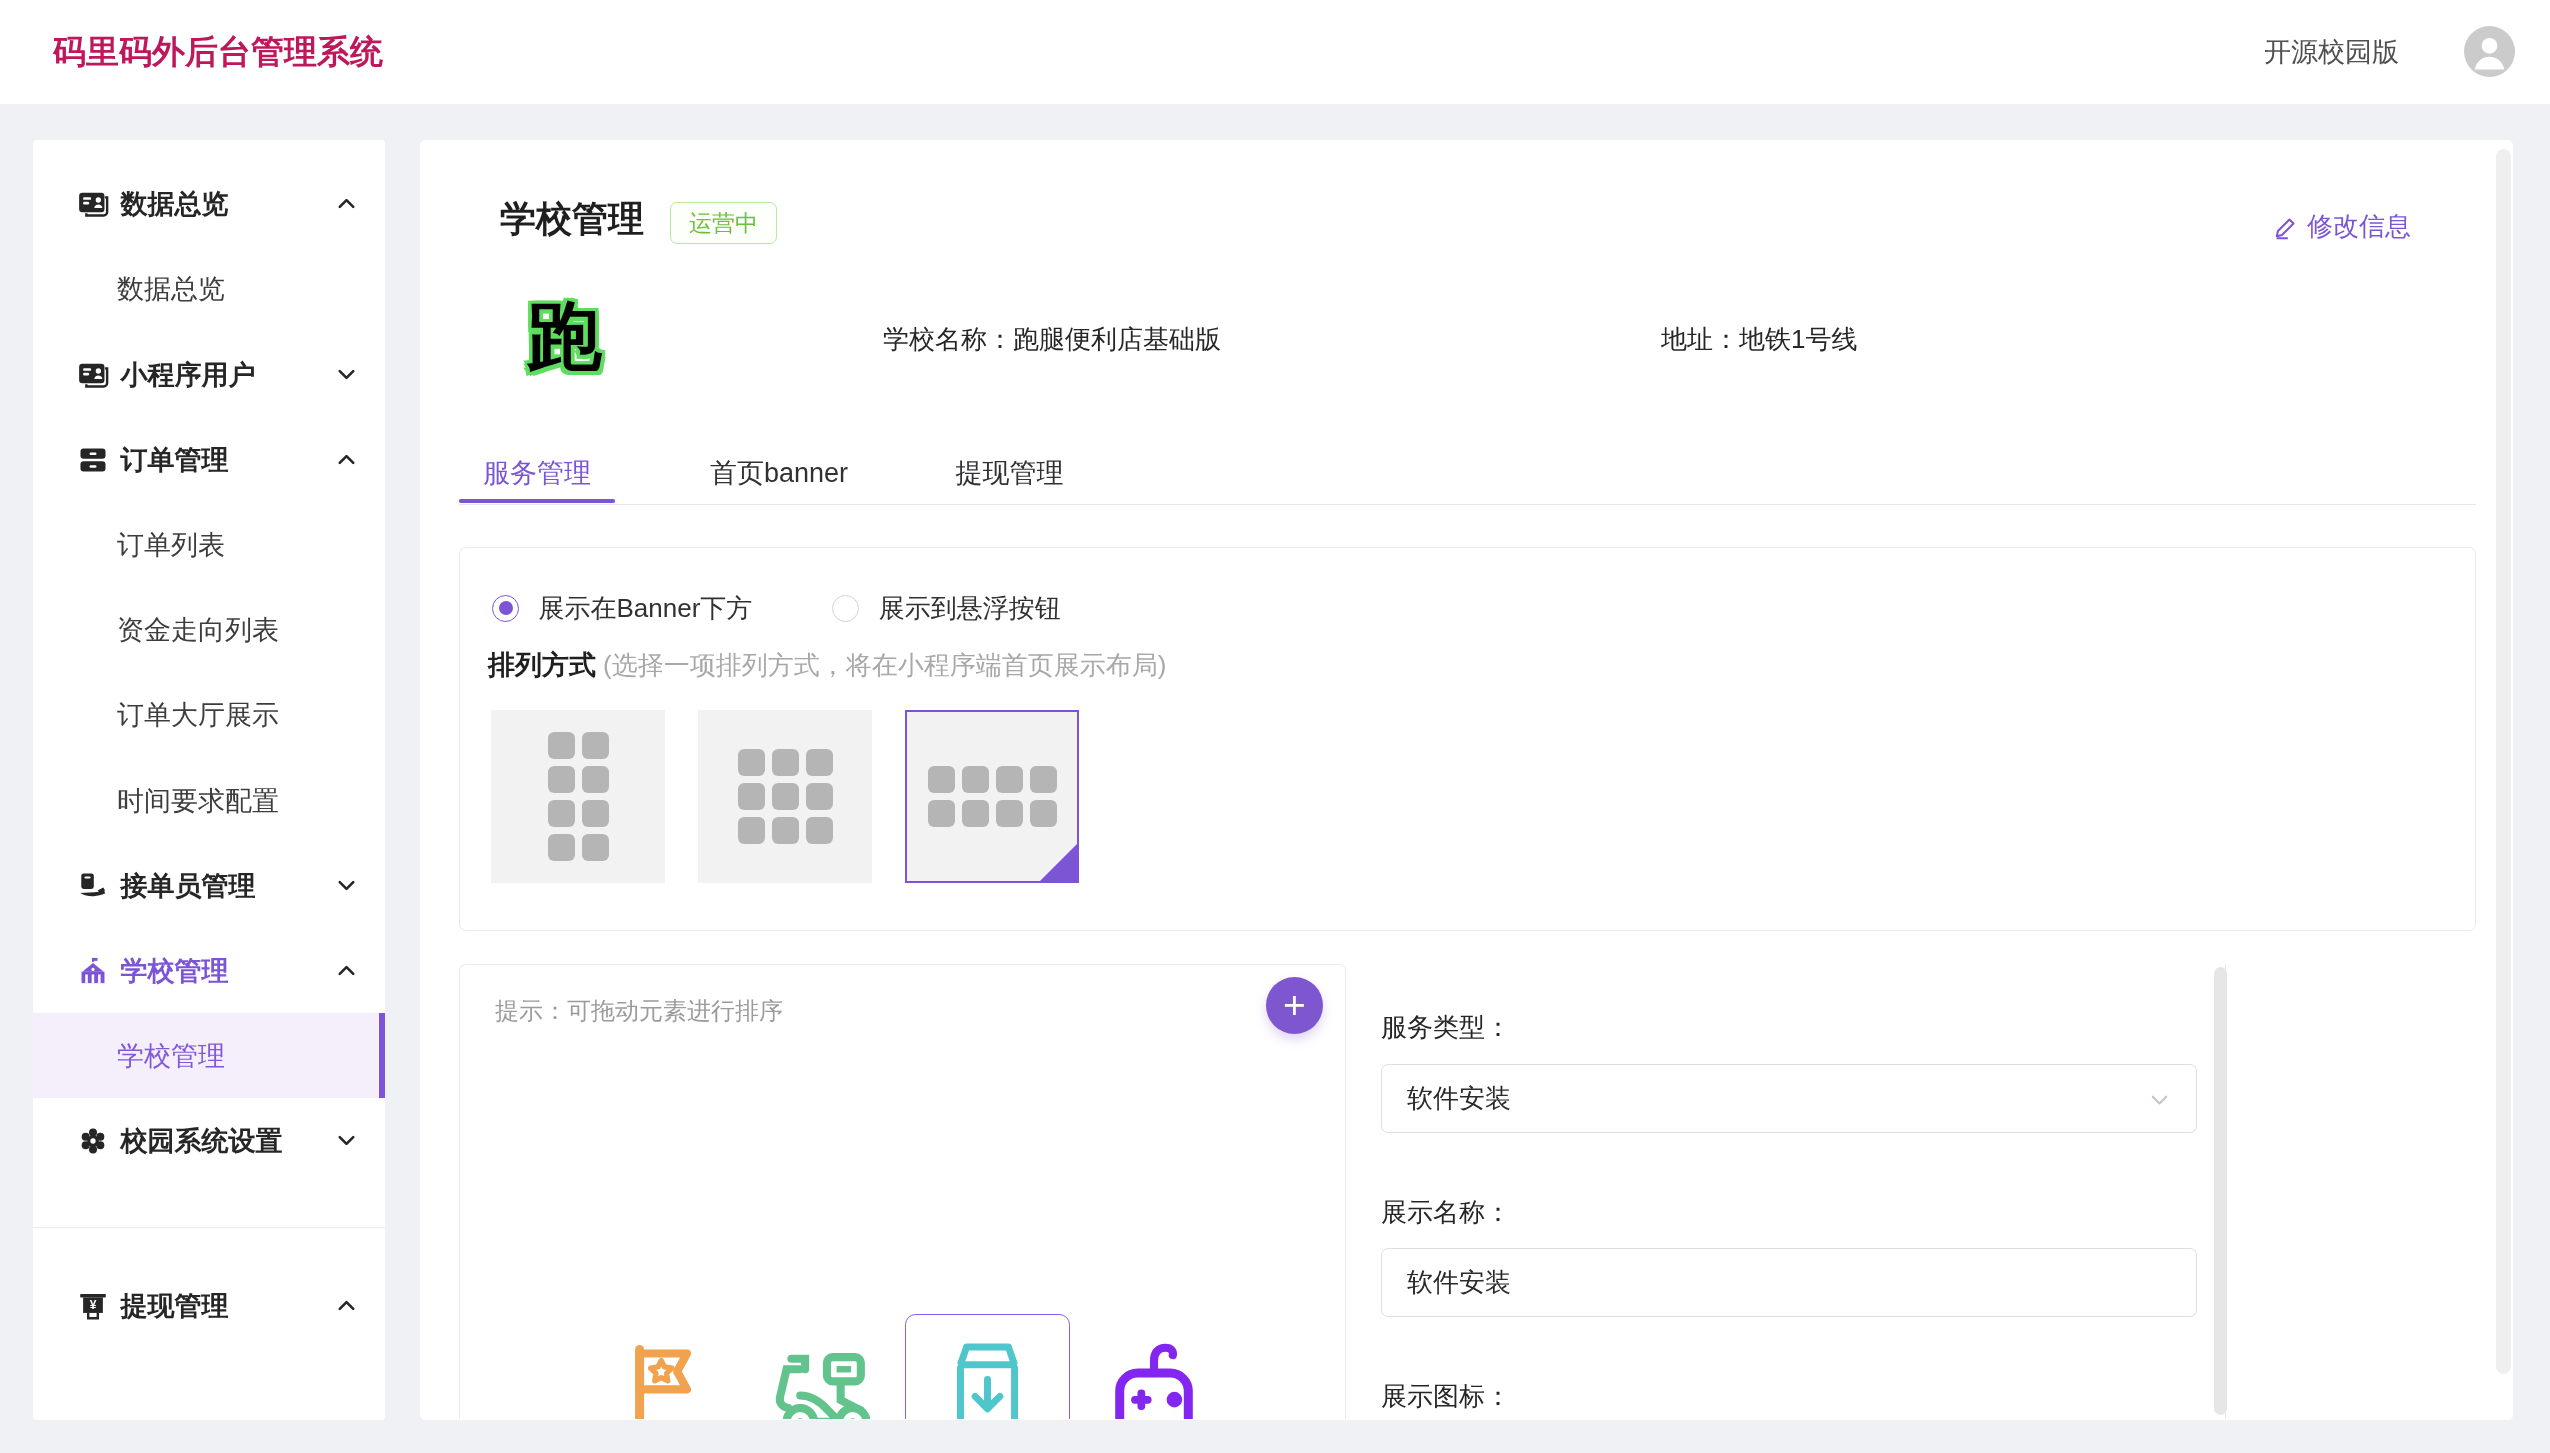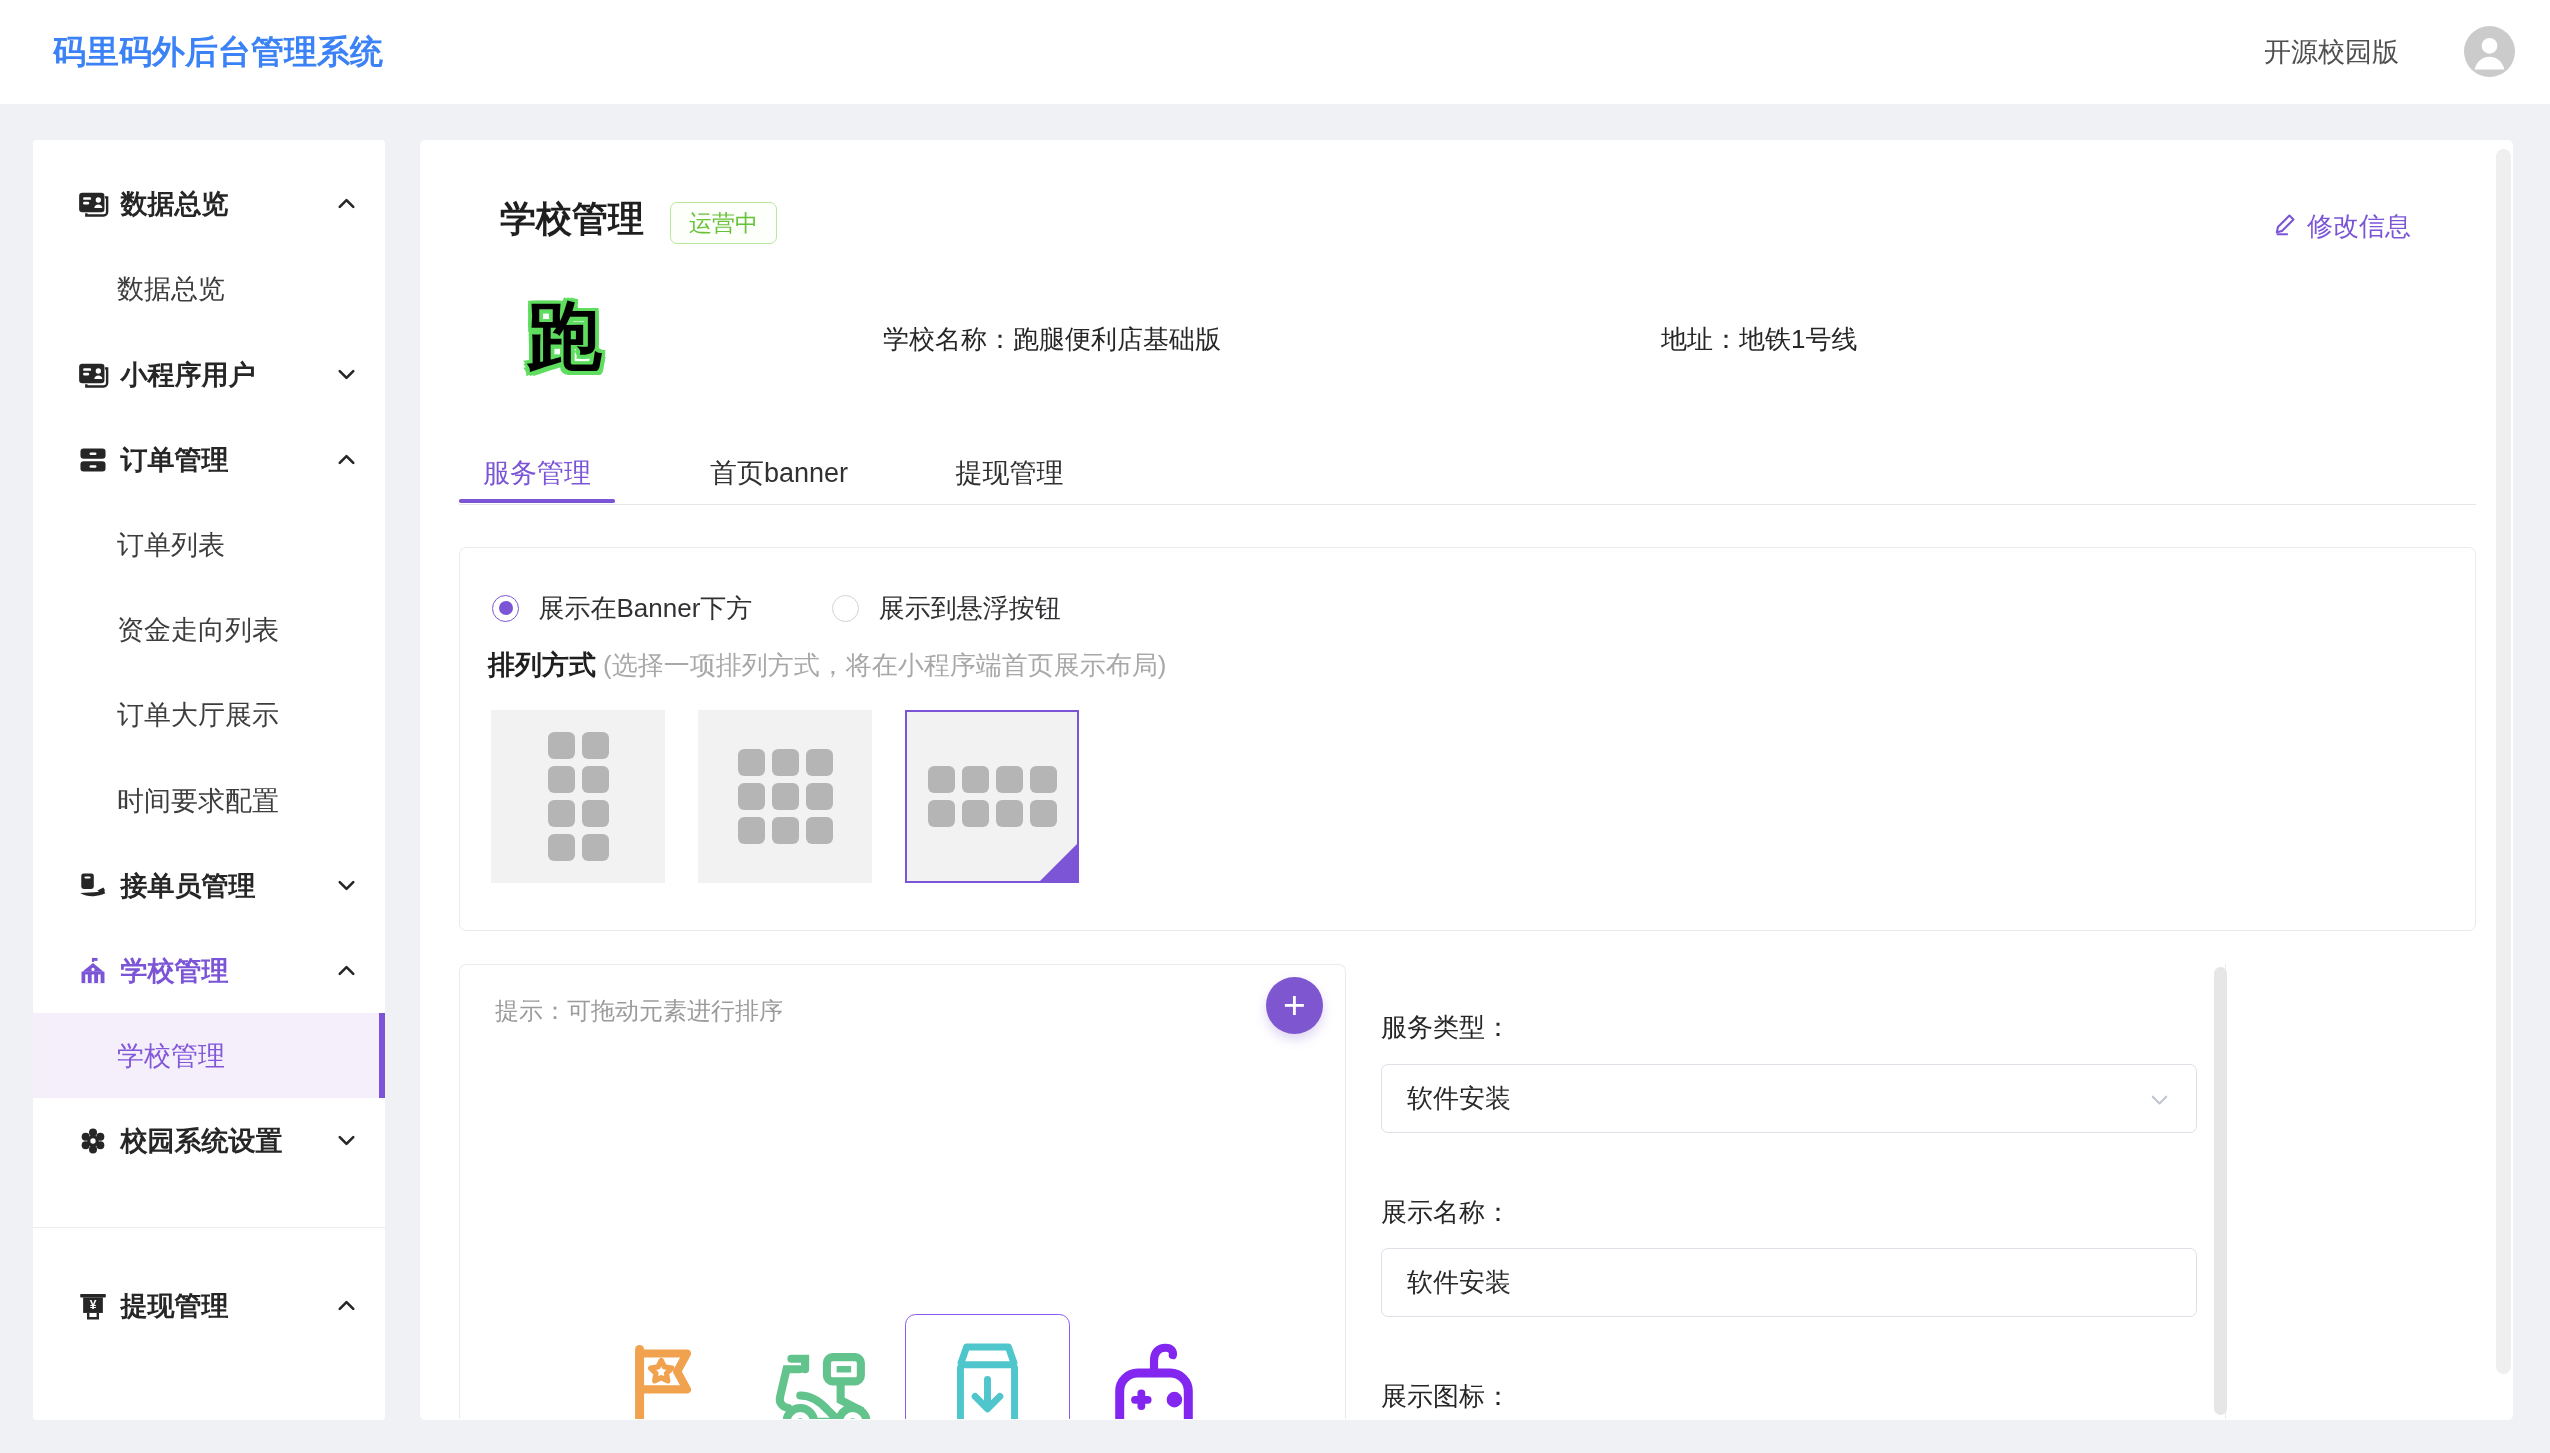--- a/index.html
+++ b/index.html
@@ -2,21 +2,21 @@
 <html style="font-size:14px"><head>
 <meta charset="utf-8">
 <style>
   html,body{margin:0;padding:0;background:#eef0f3;}
   *{box-sizing:border-box;font-family:"Liberation Sans","DejaVu Sans",sans-serif;}
   #stage{position:relative;width:2550px;height:1454px;background:#f0f1f4;overflow:hidden;}
 
   
   .header{position:absolute;left:0;top:0;width:2550px;height:104px;background:#fff;}
   .header .app-title{position:absolute;left:53px;top:0;height:104px;line-height:104px;
-    font-size:33px;font-weight:700;color:#3b82f6;}
+    font-size:33px;font-weight:700;color:#be185d;}
   .header .edition{position:absolute;right:151px;top:0;height:104px;line-height:104px;
     font-size:27px;color:#4f4f4f;}
   .avatar{position:absolute;right:35px;top:26px;width:51px;height:51px;border-radius:50%;
     background:#cbcbcb;display:flex;align-items:center;justify-content:center;}
 
   
   .sidebar{position:absolute;left:33px;top:140px;width:352px;height:1280px;background:#fff;
     border-radius:3.5px;overflow:hidden;}
   .side-item{position:absolute;left:0;width:352px;height:85px;display:flex;align-items:center;cursor:pointer;}
   .side-item .ico{width:32px;height:32px;margin-left:44px;flex:0 0 auto;display:flex;}
@@ -28,21 +28,21 @@
   .side-selected .lbl{color:#8257d8;}
   .side-selected::after{content:"";position:absolute;right:0;top:0;width:6.2px;height:85px;background:#7b55d6;}
   .side-divider{position:absolute;left:0;top:1087px;width:352px;height:0.9px;background:#ececec;}
 
   
   .main{position:absolute;left:420px;top:140px;width:2093px;height:1280px;background:#fff;
     border-radius:5.3px;overflow:hidden;}
   .page-title{position:absolute;left:80px;top:55px;font-size:36px;font-weight:700;color:#1f1f1f;}
   .status-badge{position:absolute;left:250px;top:62px;height:42px;padding:0 18px;display:flex;align-items:center;
     border:1.8px solid #b9e79b;border-radius:7px;background:#fcfffa;color:#67c23a;font-size:23px;}
-  .edit-link{position:absolute;right:102px;top:69px;display:flex;align-items:flex-start;gap:7px;
+  .edit-link{position:absolute;right:102px;top:69px;display:flex;align-items:center;gap:7px;
     color:#7b55d6;font-size:26px;cursor:pointer;}
   .school-logo{position:absolute;left:100px;top:153px;width:89px;height:89px;display:flex;
     align-items:center;justify-content:center;font-size:75px;font-weight:900;color:#000;
     text-shadow:3.5px 3.5px 0 #5fdd5f,-3.5px -3.5px 0 #5fdd5f,-3.5px 3.5px 0 #5fdd5f,3.5px -3.5px 0 #5fdd5f,
       3.5px 0 0 #5fdd5f,-3.5px 0 0 #5fdd5f,0 3.5px 0 #5fdd5f,0 -3.5px 0 #5fdd5f;}
   .info-item{position:absolute;top:182px;font-size:26px;color:#262626;}
   .info-name{left:463px;}
   .info-addr{left:1241px;}
 
   

